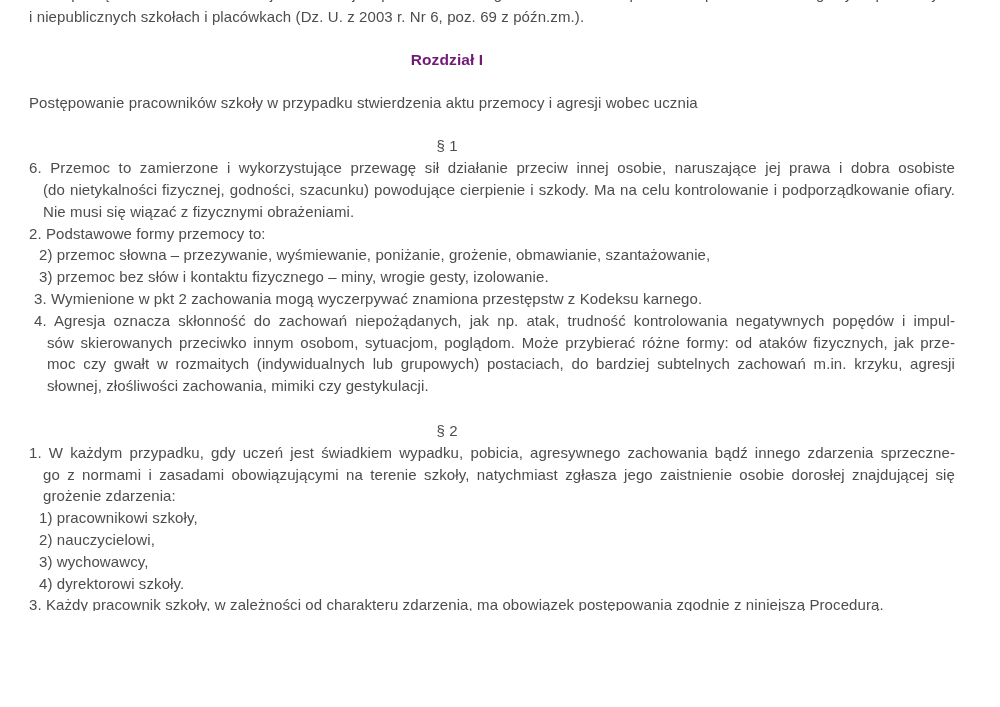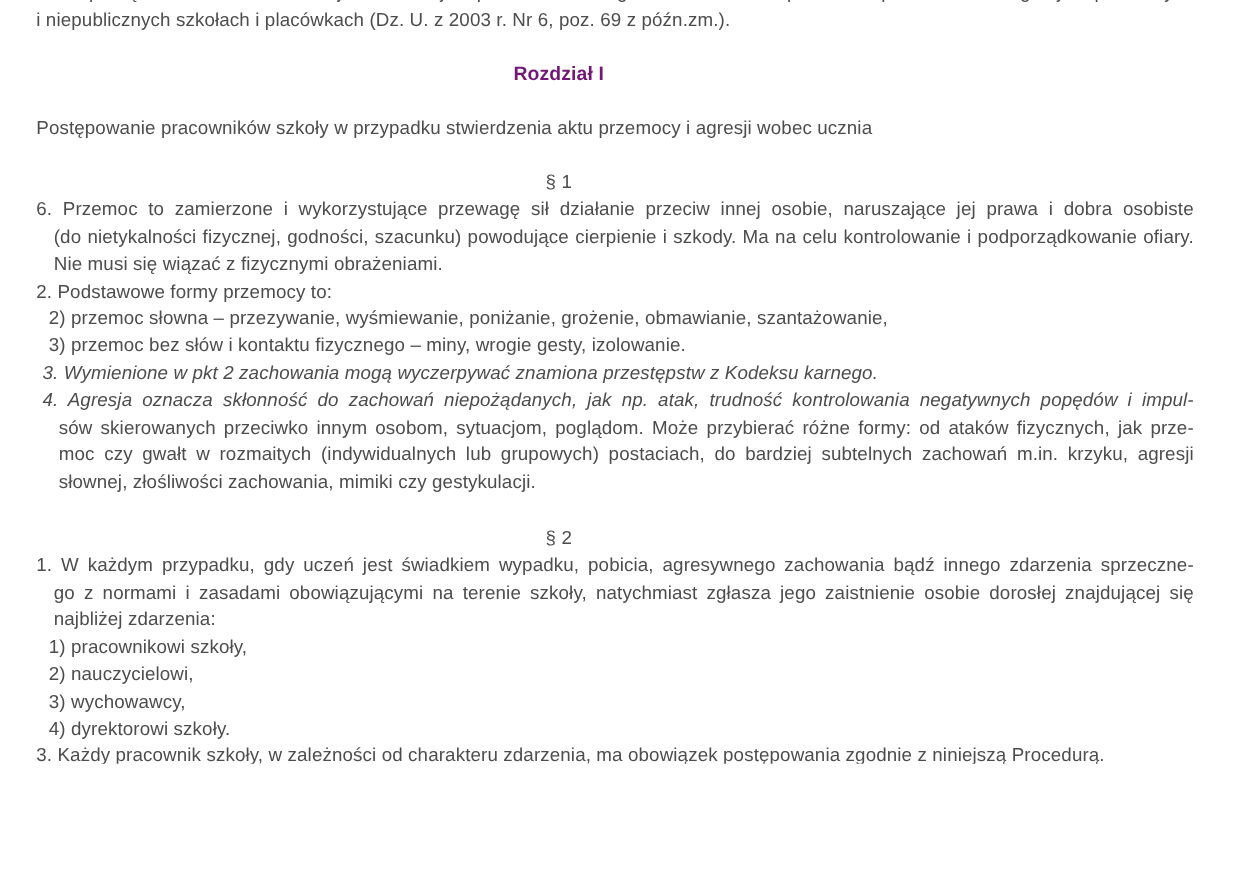--- a/index.html
+++ b/index.html
@@ -52,21 +52,21 @@
     text-align: center;
     position: relative;
     left: -45px;
   }
   .s1-mark { margin-top: 22px; }
   .s2-mark { margin-top: 23px; }
   .ch2-heading { margin-top: 13px; }
   .j { text-align: justify; text-align-last: justify; }
   .cont  { margin-left: 14px; }  
   .sub   { margin-left: 10px; }  
-  .ind5  { margin-left: 5px; font-style: italic; }   
+  .ind5  { margin-left: 5px; }   
   .cont18{ margin-left: 18px; }  
 </style>
 </head>
 <body>
 
 <div class="doc">
 
   <div class="clip-line">rozporządzenie Ministra Edukacji Narodowej i Sportu z dnia 31 grudnia 2002 r. w sprawie bezpieczeństwa i higieny w publicznych</div>
 
   <div class="line first">i niepublicznych szkołach i placówkach (Dz. U. z 2003 r. Nr 6, poz. 69 z późn.zm.).</div>
@@ -86,21 +86,21 @@
   <div class="line ind5">3. Wymienione w pkt 2 zachowania mogą wyczerpywać znamiona przestępstw z Kodeksu karnego.</div>
   <div class="line ind5 j">4. Agresja oznacza skłonność do zachowań niepożądanych, jak np. atak, trudność kontrolowania negatywnych popędów i impul-</div>
   <div class="line cont18 j">sów skierowanych przeciwko innym osobom, sytuacjom, poglądom. Może przybierać różne formy: od ataków fizycznych, jak prze-</div>
   <div class="line cont18 j">moc czy gwałt w rozmaitych (indywidualnych lub grupowych) postaciach, do bardziej subtelnych zachowań m.in. krzyku, agresji</div>
   <div class="line cont18">słownej, złośliwości zachowania, mimiki czy gestykulacji.</div>
 
   <div class="section-mark s2-mark">§ 2</div>
 
   <div class="line j">1. W każdym przypadku, gdy uczeń jest świadkiem wypadku, pobicia, agresywnego zachowania bądź innego zdarzenia sprzeczne-</div>
   <div class="line cont j">go z normami i zasadami obowiązującymi na terenie szkoły, natychmiast zgłasza jego zaistnienie osobie dorosłej znajdującej się</div>
-  <div class="line cont">najbliżej zdarzenia:</div>
+  <div class="line cont">grożenie zdarzenia:</div>
   <div class="line sub">1) pracownikowi szkoły,</div>
   <div class="line sub">2) nauczycielowi,</div>
   <div class="line sub">3) wychowawcy,</div>
   <div class="line sub">4) dyrektorowi szkoły.</div>
   <div class="line">3. Każdy pracownik szkoły, w zależności od charakteru zdarzenia, ma obowiązek postępowania zgodnie z niniejszą Procedurą.</div>
 
   <div class="chapter-heading ch2-heading">Rozdział II</div>
 
 </div>
 

